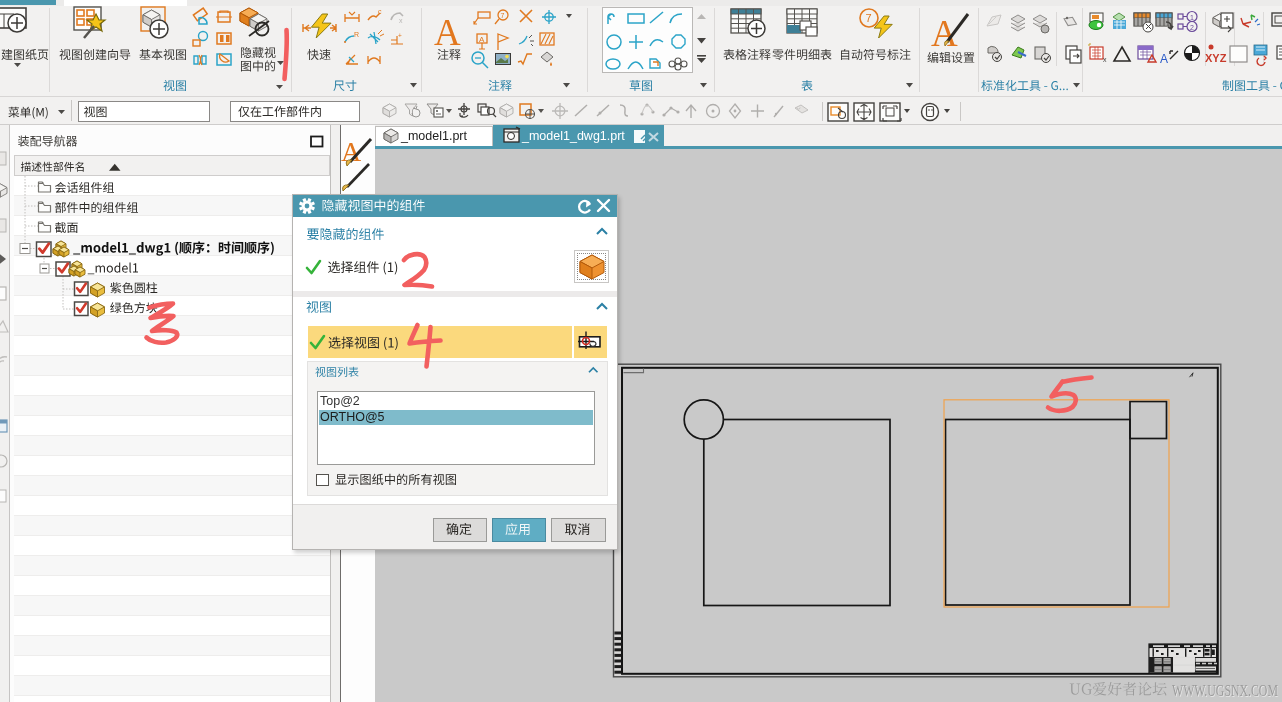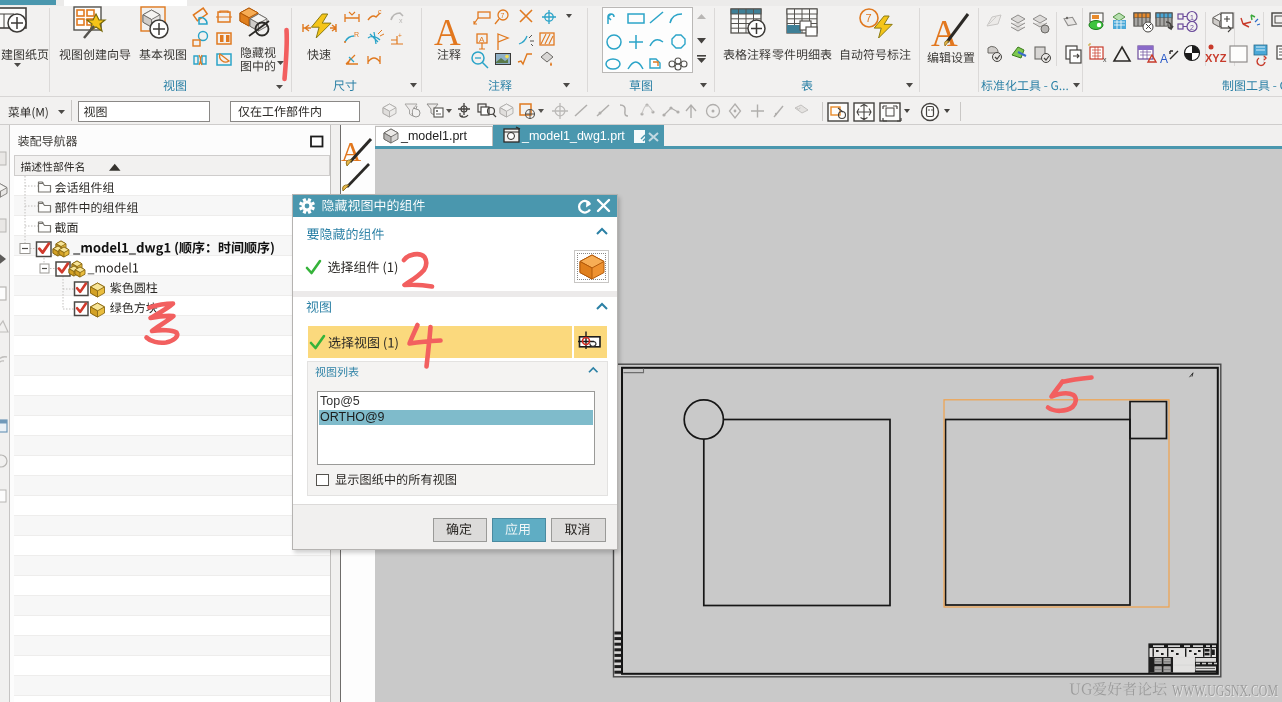--- a/index.html
+++ b/index.html
@@ -135,22 +135,22 @@
 <div class="abs" style="left:292px;top:193.5px;width:326px;height:356px;background:#fff;border:1px solid #b5b3b1;box-shadow:2px 3px 4px rgba(0,0,0,0.18)">
     <div class="abs" style="left:0;top:0;width:324px;height:22px;background:#4a97ae"></div>
     <div class="abs" style="left:0;top:96px;width:324px;height:6px;background:#eceaea"></div>
     <div class="abs" style="left:15px;top:131px;width:264px;height:32px;background:#fbd97d"></div>
     <div class="abs" style="left:281px;top:131px;width:32.5px;height:32px;background:#fbd97d"></div>
     <div class="abs" style="left:281px;top:55px;width:35px;height:33px;background:#fff;border:1px solid #c8c6c4"></div>
     <div class="abs" style="left:284px;top:58px;width:29px;height:27px;border:1px dotted #8a8886"></div>
     <div class="abs" style="left:14px;top:166.5px;width:301px;height:135px;background:#f4f3f2;border:1px solid #e3e2e1"></div>
     <div class="abs" style="left:24px;top:196.5px;width:277.5px;height:73.5px;background:#fff;border:1px solid #9a9a98"></div>
     <div class="abs" style="left:25.5px;top:215.5px;width:274.5px;height:14.5px;background:#7fbbcb"></div>
-    <div class="abs" style="left:27px;top:199.5px;font-size:12.5px;color:#333">Top@5</div>
-    <div class="abs" style="left:27px;top:215px;font-size:12.5px;color:#1c1c1c">ORTHO@9</div>
+    <div class="abs" style="left:27px;top:199.5px;font-size:12.5px;color:#333">Top@2</div>
+    <div class="abs" style="left:27px;top:215px;font-size:12.5px;color:#1c1c1c">ORTHO@5</div>
     <div class="abs" style="left:23px;top:279px;width:12.5px;height:12.5px;background:#fff;border:1.5px solid #55534f"></div>
     <div class="abs" style="left:0;top:309.5px;width:324px;height:44.5px;background:#f1f0ef;border-top:1px solid #dcdad9"></div>
     <div class="abs" style="left:140px;top:323.5px;width:54px;height:23.5px;background:#dcdbda;border:1px solid #9a9a98"></div>
     <div class="abs" style="left:199px;top:323.5px;width:53.5px;height:23.5px;background:#5fadc4;border:1px solid #4a8aa0"></div>
     <div class="abs" style="left:258px;top:323.5px;width:54.5px;height:23.5px;background:#dcdbda;border:1px solid #9a9a98"></div>
   </div>
 <svg class="abs" style="left:0;top:0;pointer-events:none" width="1282" height="702" viewBox="0 0 1282 702">
     <rect x="-6" y="8" width="32" height="20" fill="#fdfdfc" stroke="#44423f" stroke-width="1.6"></rect>
     <path d="M-6,14 L14,14 M4,14 L4,28" stroke="#44423f" stroke-width="1"></path>
     <circle cx="17" cy="23" r="9" fill="#fefefe" stroke="#3c3a37" stroke-width="1.5"></circle>

